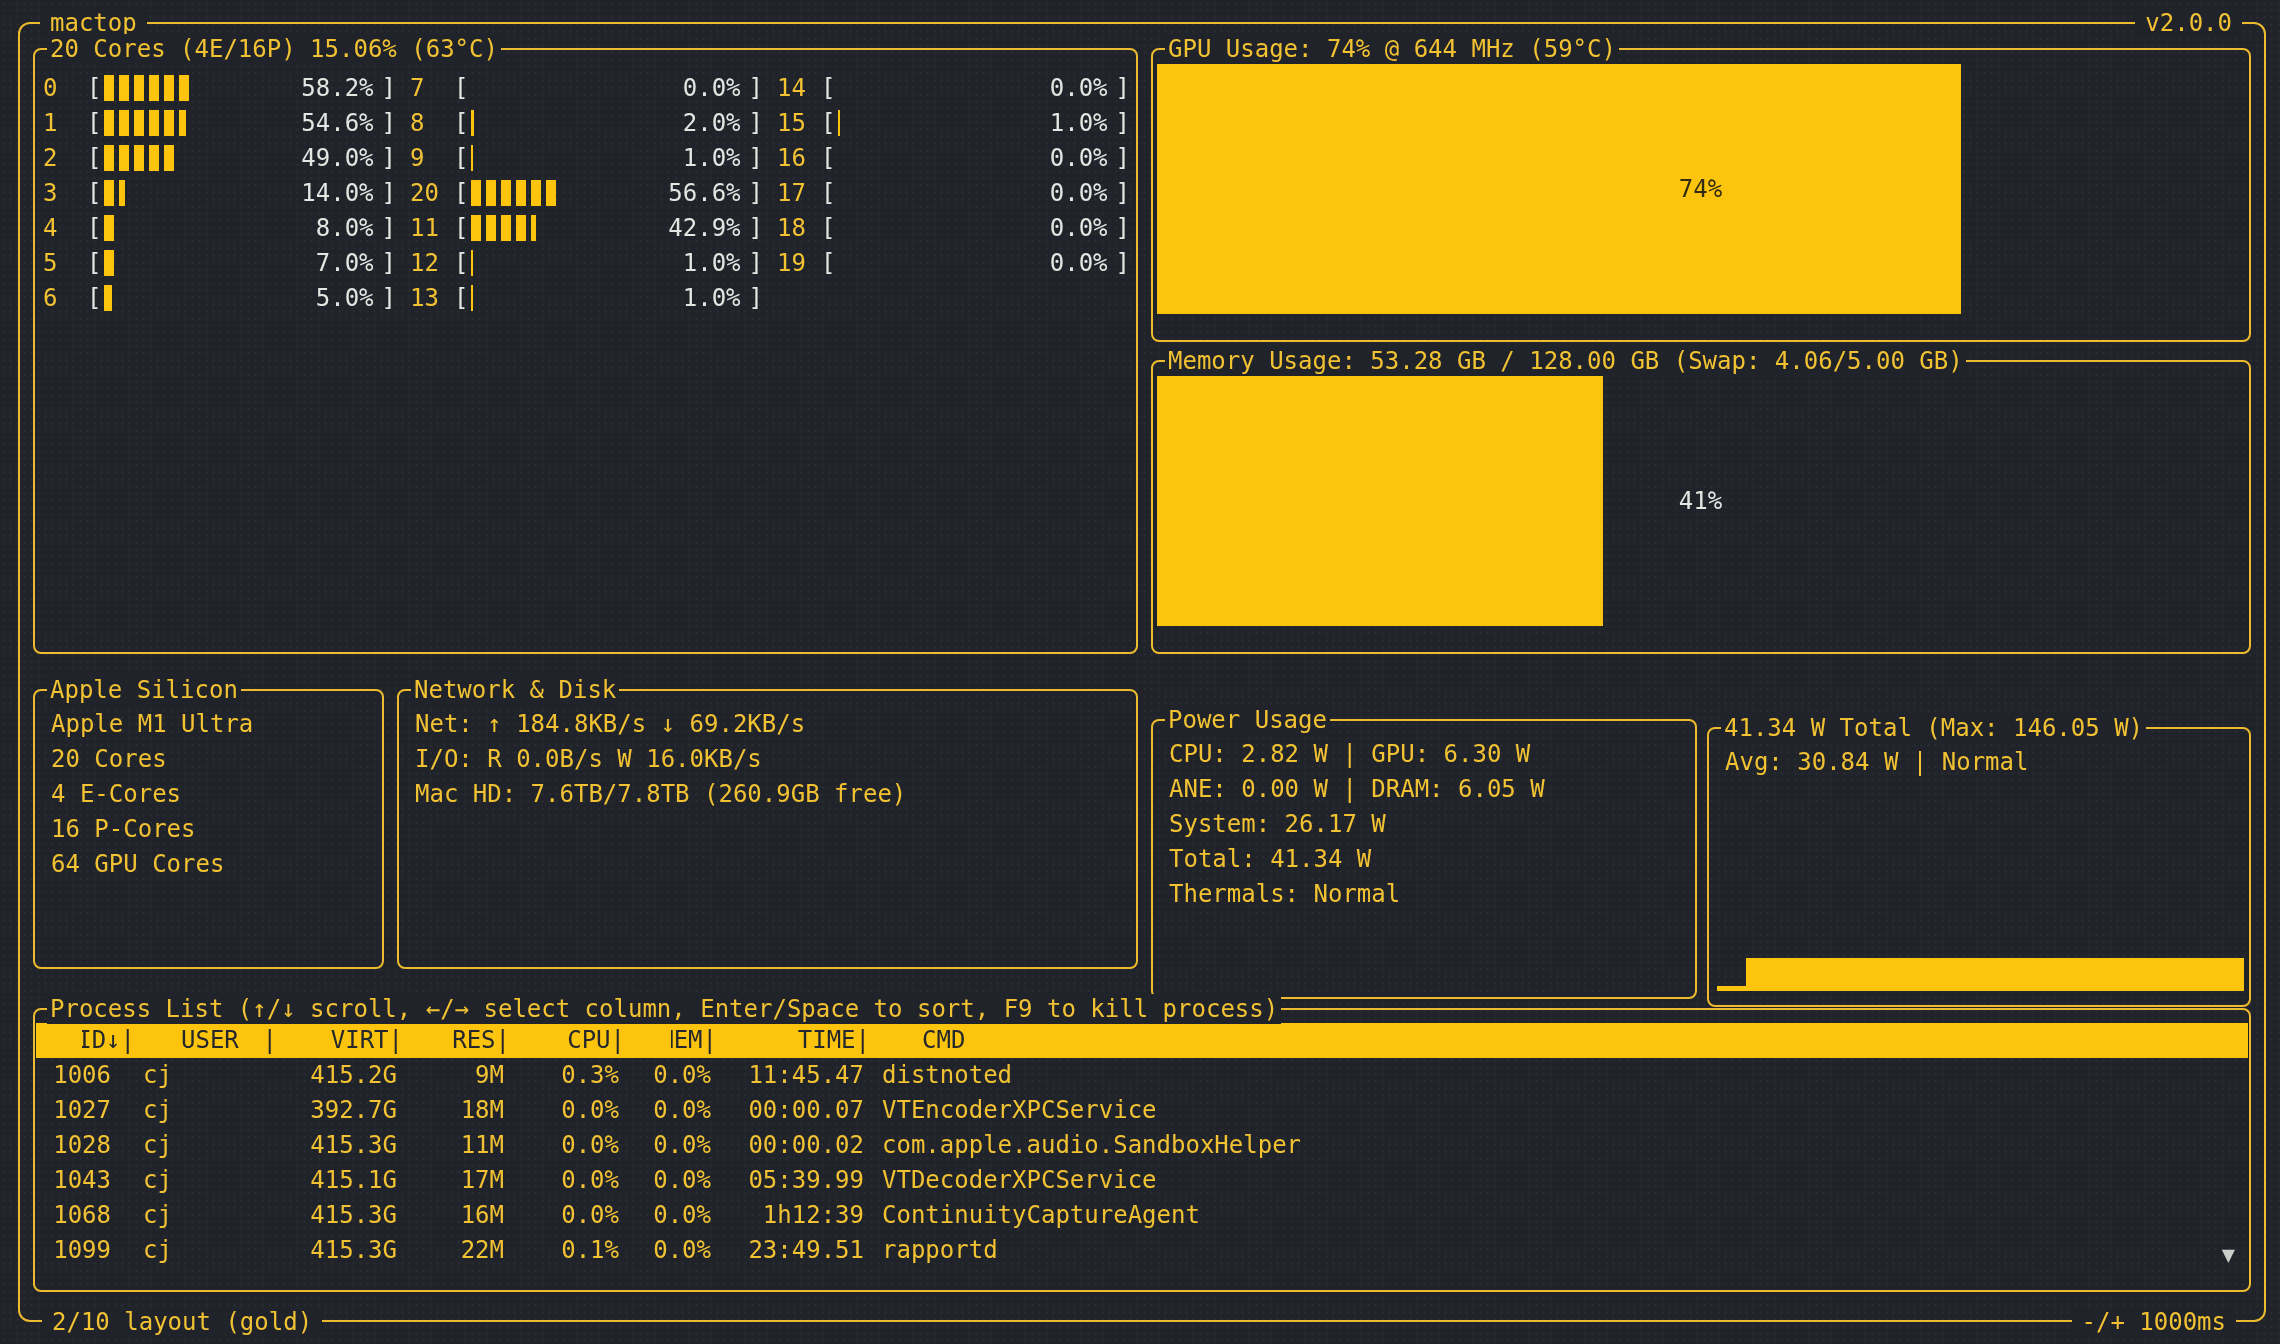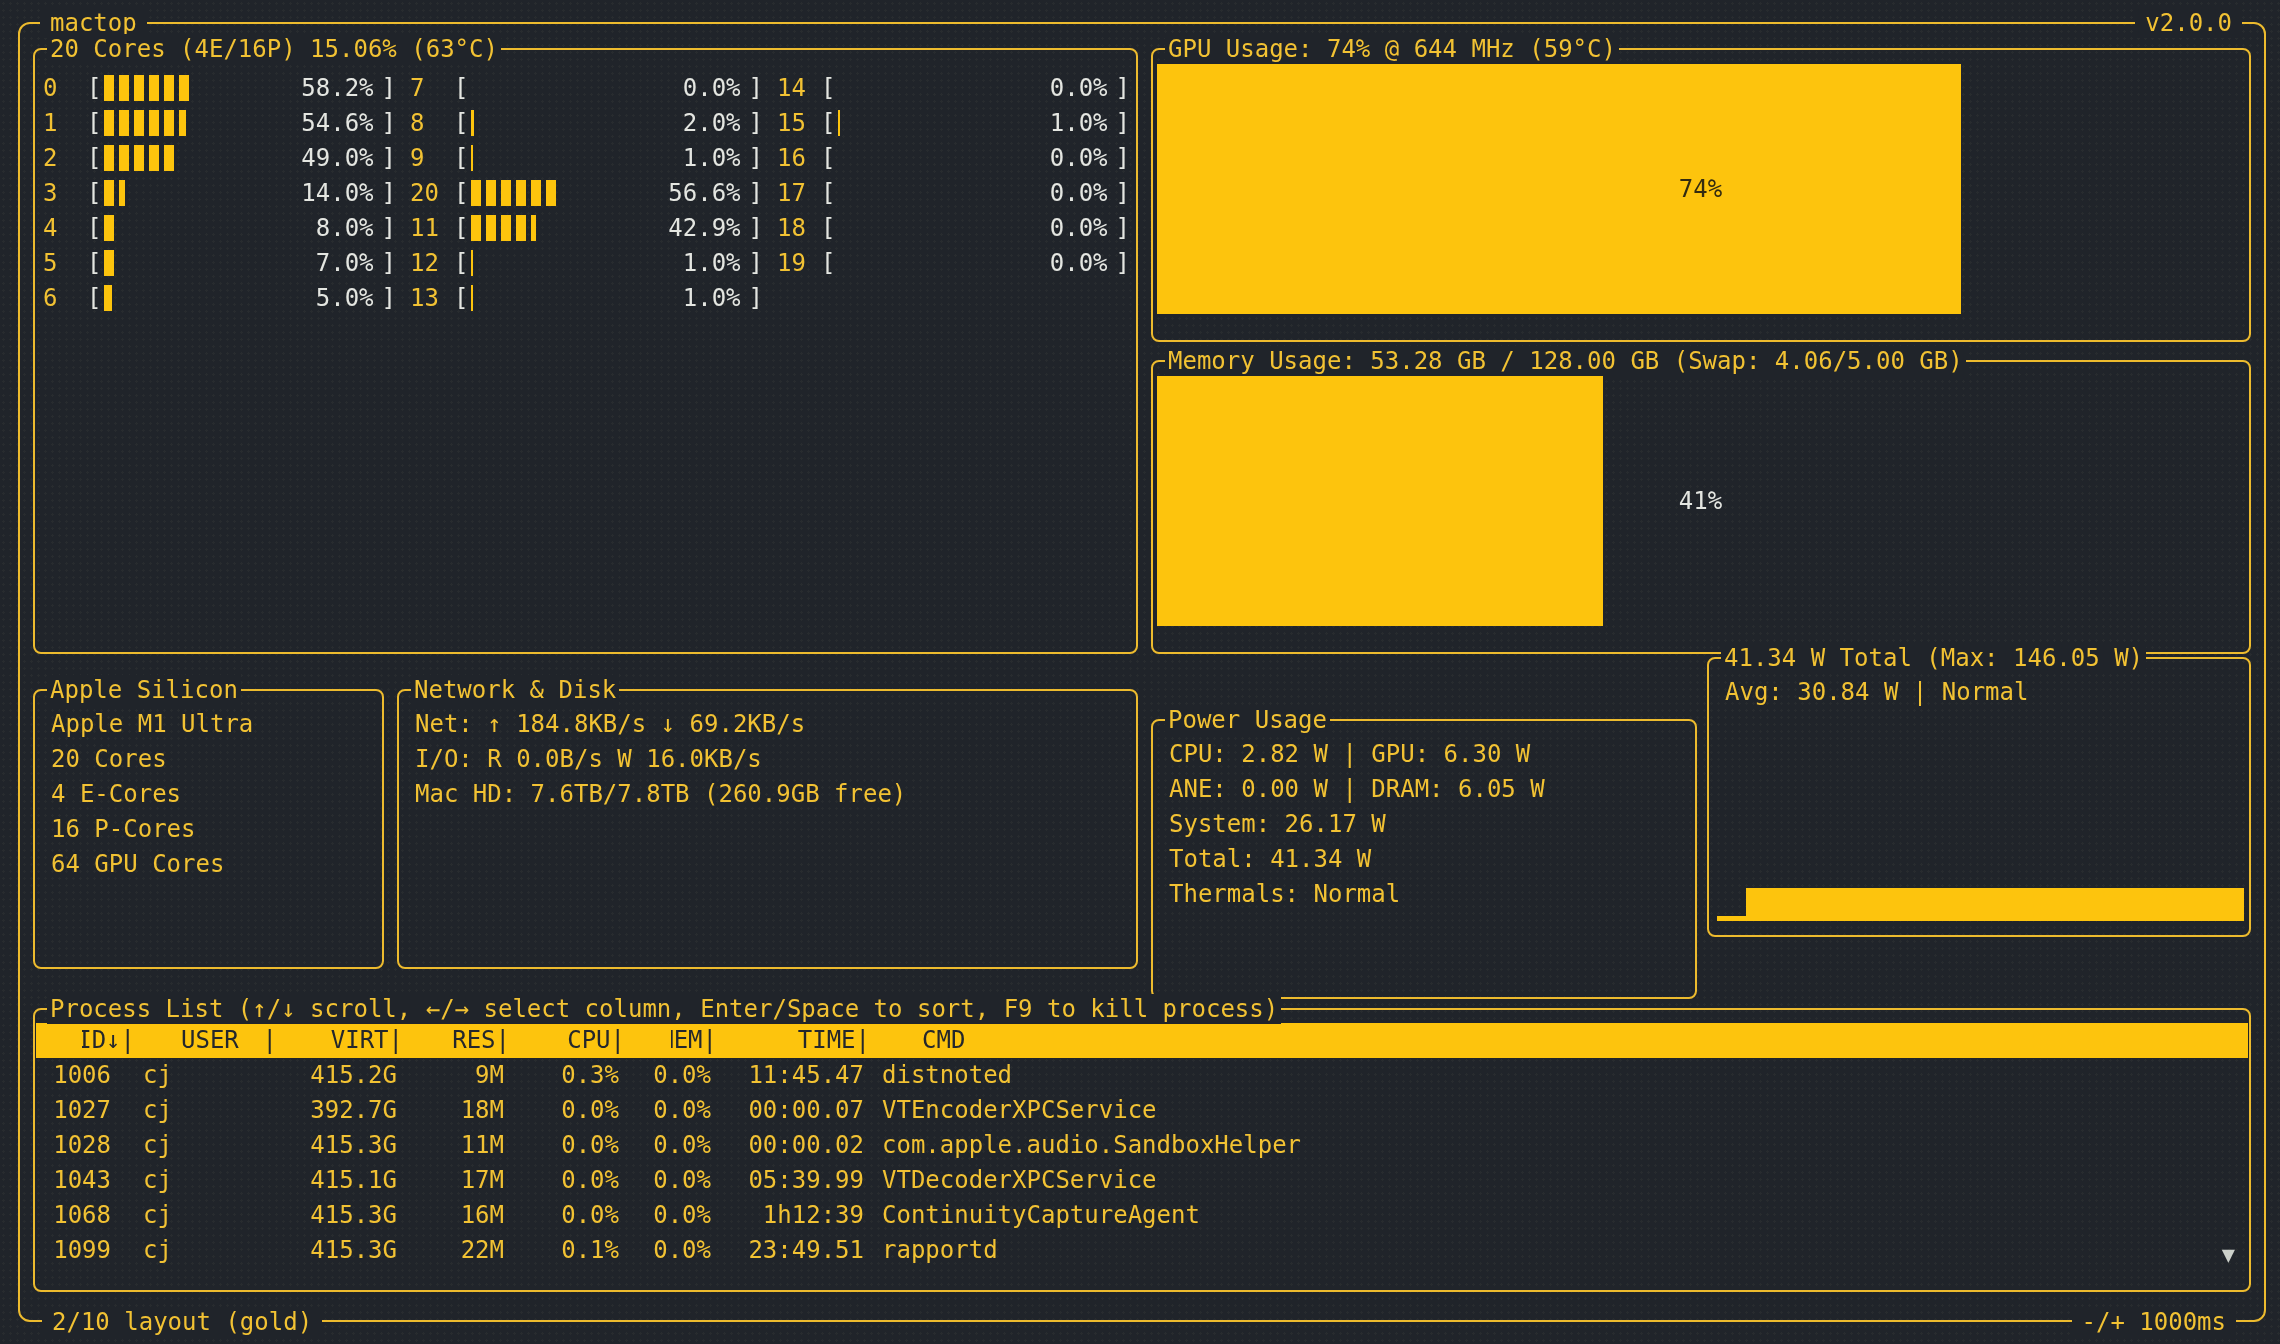--- a/index.html
+++ b/index.html
@@ -35,21 +35,21 @@
   .ptitle{position:absolute;top:-16px;left:12px;line-height:30px;background:var(--bg);
     padding:0 3px;color:var(--gold);white-space:pre;z-index:2;}
 
   
   .p-cpu    {left:33px;  top:48px;  width:1101px; height:602px;}
   .p-gpu    {left:1151px;top:48px;  width:1096px; height:290px;}
   .p-mem    {left:1151px;top:360px; width:1096px; height:290px;}
   .p-silicon{left:33px;  top:689px; width:347px;  height:276px;}
   .p-net    {left:397px; top:689px; width:737px;  height:276px;}
   .p-power  {left:1151px;top:719px; width:542px;  height:276px;}
-  .p-phist  {left:1707px;top:657px; width:540px;  height:276px;}
+  .p-phist  {left:1707px;top:727px; width:540px;  height:276px;}
   .p-proc   {left:33px;  top:1008px;width:2214px; height:280px;}
 
   
   .cpu-grid{position:absolute;top:20px;left:8px;right:6px;
     display:grid;grid-template-columns:repeat(3,1fr);column-gap:14px;}
   .cpu-col{display:block;}
   .gauge{display:flex;align-items:center;height:35px;color:var(--white);}
   .cnum{flex:none;width:29px;color:var(--gold);white-space:pre;margin-right:15px;}
   .brk{flex:none;}
   .zone{flex:none;width:150px;height:26px;position:relative;margin-left:3px;}

